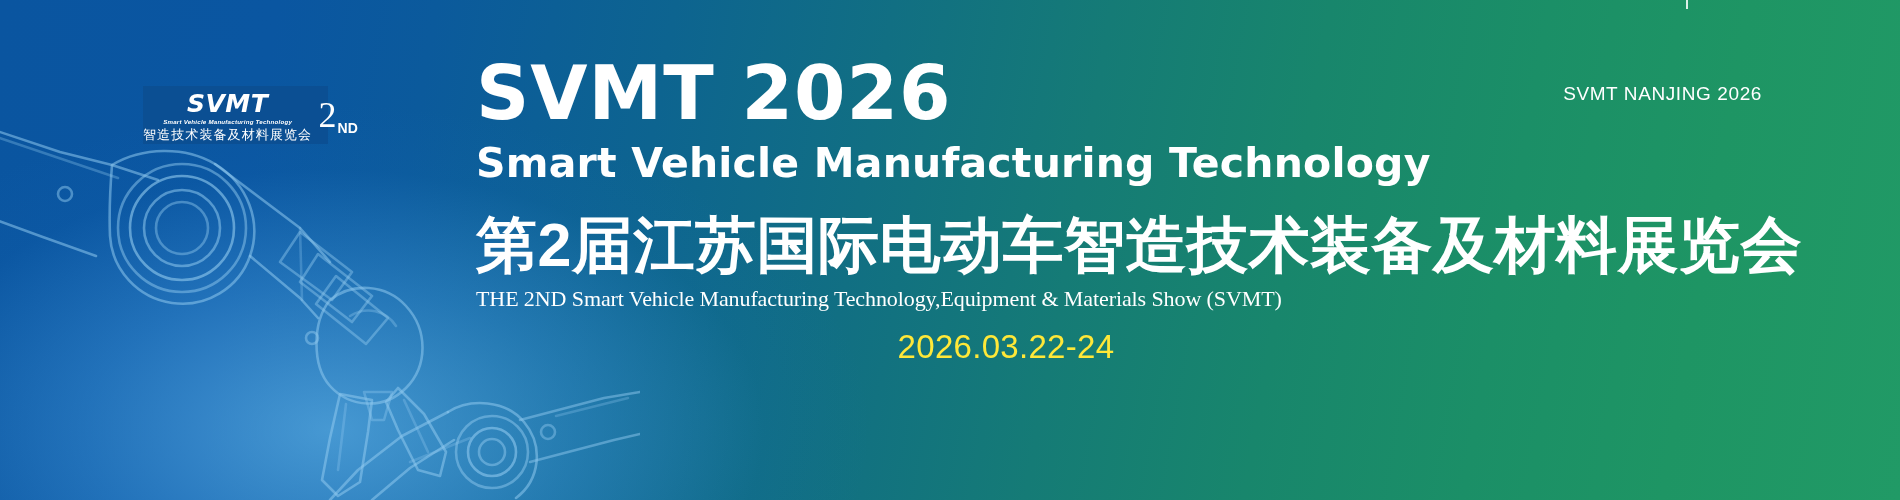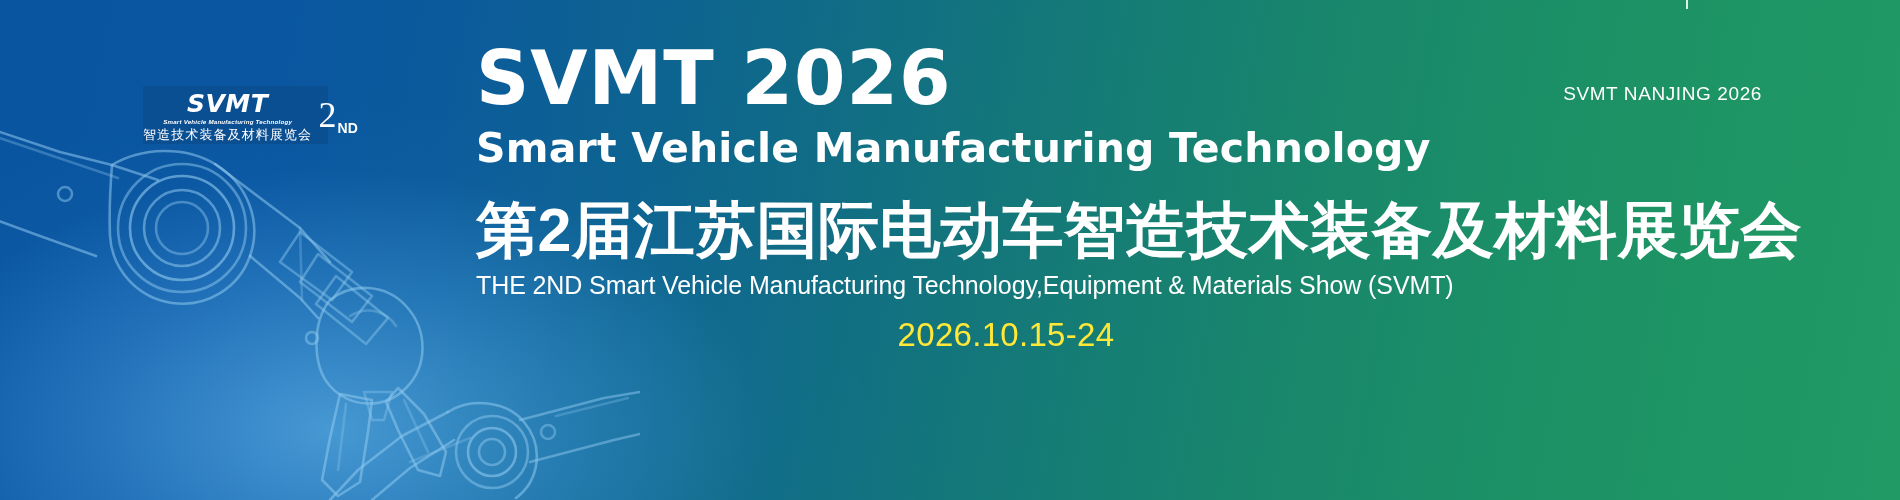--- a/index.html
+++ b/index.html
@@ -116,21 +116,21 @@
     align-self: flex-end;
     padding-bottom: 9px;
     margin-left: 1px;
     font-family: "Liberation Sans", sans-serif;
   }
 
   
   .content {
     position: absolute;
     left: 476px;
-    top: 41px;
+    top: 56px;
     width: 1060px;
   }
   .title-main {
     color: #ffffff;
     font-size: 74px;
     font-weight: bold;
     line-height: 1.0;
     letter-spacing: 1px;
     font-family: "DejaVu Sans", sans-serif;
     margin: 0;
@@ -148,27 +148,27 @@
     color: #ffffff;
     font-size: 61px;
     font-weight: bold;
     line-height: 1.12;
     letter-spacing: 0.5px;
     margin: 24px 0 0 0;
     white-space: nowrap;
   }
   .title-cn-en {
     color: #ffffff;
-    font-size: 25px;
+    font-size: 22px;
     font-weight: normal;
     line-height: 1.15;
     letter-spacing: -0.1px;
     margin: 7px 0 8px 0;
     white-space: nowrap;
-    font-family: Liberation Sans, sans-serif;
+    font-family: Liberation Serif, serif;
   }
   .footer-row {
     margin: 18px 0 0 0;
     display: flex;
     align-items: baseline;
     justify-content: center;
     gap: 22px;
   }
   .event-date {
     color: #ffe838;
@@ -277,19 +277,19 @@
       <span class="logo-ord-sfx">ND</span>
     </div>
   </div>
 
   <div class="content">
     <div class="title-main">SVMT 2026</div>
     <div class="title-sub">Smart Vehicle Manufacturing Technology</div>
     <div class="title-cn">第2届江苏国际电动车智造技术装备及材料展览会</div>
     <div class="title-cn-en">THE 2ND Smart Vehicle Manufacturing Technology,Equipment &amp; Materials Show (SVMT)</div>
     <div class="footer-row">
-      <span class="event-date">2026.10.15-24</span>
+      <span class="event-date">2026.03.22-24</span>
     </div>
   </div>
 
   <div class="corner-mark">SVMT NANJING  2026</div>
 
 </div>
 
 </body></html>

